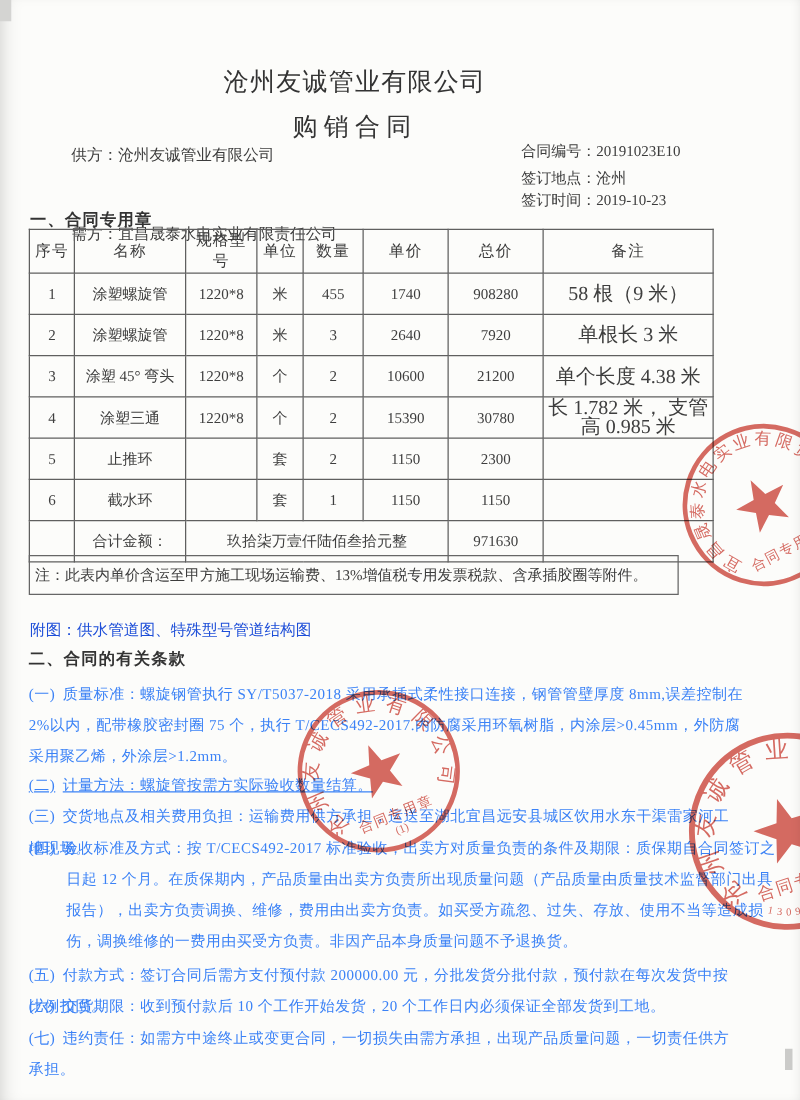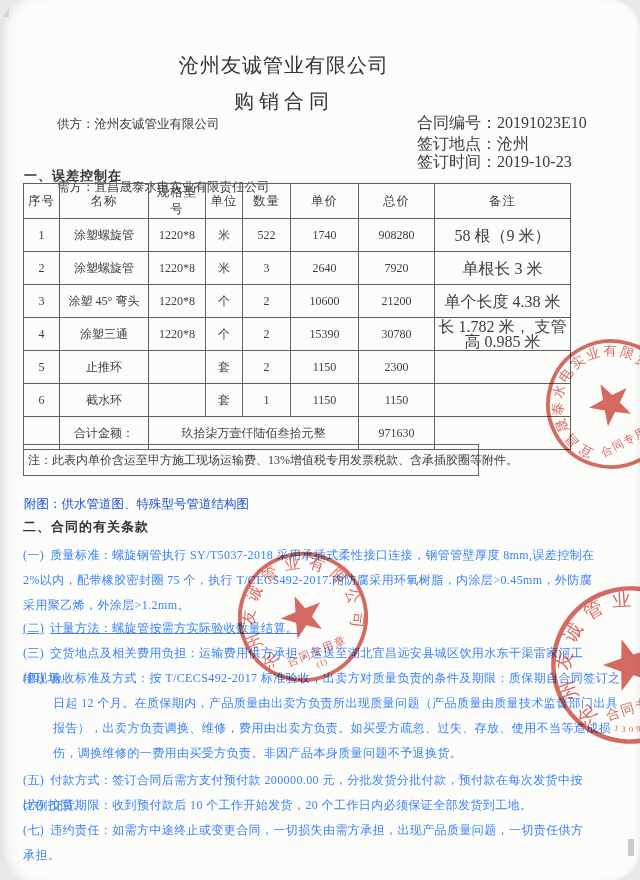--- a/index.html
+++ b/index.html
@@ -6,34 +6,33 @@
   body {
     width:640px; height:880px;
     font-family:"Liberation Serif","DejaVu Serif",serif;
     background:#e9e9e7;
   }
   .page {
     position:relative; width:640px; height:880px;
     background:#fcfcfa; overflow:hidden;
     box-shadow:inset 12px 0 18px -14px rgba(0,0,0,.25), inset -6px 0 10px -8px rgba(0,0,0,.12);
     color:#3d3d3d;
-    border-radius:30px;
   }
   
   .artifact-left { position:absolute; left:0; top:117; width:9px; height:17px; background:#d4d4d2; }
   .artifact-br { position:absolute; left:628px; top:839px; width:6px; height:17px; background:#cbcbc9; }
 
   .title-block { position:absolute; left:0; top:0; width:568px; text-align:center; }
   .company-title { position:absolute; top:52px; width:100%; font-size:20px; letter-spacing:1px; color:#333; }
   .doc-title { position:absolute; top:88px; width:100%; font-size:20px; letter-spacing:5px; color:#333; }
 
   .meta { position:absolute; font-size:12.5px; color:#3c3c3c; white-space:nowrap; }
   .supplier-line { left:57px; top:116px;text-align:right; }
   .buyer-line   { left:57px; top:150px;margin-top:29px; }
-  .mright { left:417px; font-size:16px; }
+  .mright { left:417px; font-size:12px; }
   .contract-no-line { top:113px; }
   .sign-place-line  { top:134px; }
   .sign-date-line   { top:152px; }
 
   .sec-heading { position:absolute; font-size:13px; font-weight:bold; color:#333; letter-spacing:1px; }
   .sec1-heading { left:24px; top:167px; }
   .sec2-heading { left:23px; top:518px; }
 
   table.main-table {
     position:absolute; left:23px; top:183px; width:547px;
@@ -43,21 +42,21 @@
   .main-table th, .main-table td {
     border:1px solid #5f5f5f; text-align:center; vertical-align:middle;
     padding:0 3px; font-weight:normal; overflow:hidden;
   }
   .main-table thead tr { height:31px;font-family:Liberation Mono, monospace; }
   .main-table tbody tr { height:33px; }
   .main-table th { font-size:12.5px; letter-spacing:1px; }
   .remark-cell { font-size:16px; line-height:15px; }
 
   .note-box {
-    position:absolute; left:23px; top:444px; width:456px; height:32px;
+    position:absolute; left:23px; top:444px; width:520px; height:32px;
     border:1px solid #666; box-sizing:border-box;
     font-size:12px; line-height:30px; padding-left:4px; white-space:nowrap; color:#3c3c3c;
   }
   .attachment-line { position:absolute; left:24px; top:496px; font-size:12.5px; color:#1d4ed8; }
 
   .clause {
     position:absolute; left:23px; width:572px;
     font-size:12px; line-height:25px; color:#3b82f6; letter-spacing:.4px;
     margin:0;
   }
@@ -93,21 +92,21 @@
     <div class="doc-title">购销合同</div>
   </div>
 
   <div class="meta supplier-line"><span>供方：</span><span>沧州友诚管业有限公司</span></div>
   <div class="meta buyer-line"><span>需方：</span><span>宜昌晟泰水电实业有限责任公司</span></div>
 
   <div class="meta mright contract-no-line"><span>合同编号：</span><span>20191023E10</span></div>
   <div class="meta mright sign-place-line"><span>签订地点：</span><span>沧州</span></div>
   <div class="meta mright sign-date-line"><span>签订时间：</span><span>2019-10-23</span></div>
 
-  <div class="sec-heading sec1-heading">一、误差控制在</div>
+  <div class="sec-heading sec1-heading">一、合同专用章</div>
 
   <table class="main-table">
     <colgroup>
       <col style="width:36px">
         <col style="width:89px">
         <col style="width:57px">
         <col style="width:37px">
       <col style="width:48px">
         <col style="width:68px">
         <col style="width:76px">
@@ -124,21 +123,21 @@
         <th>总价</th>
         <th>备注</th>
       </tr>
     </thead>
     <tbody>
       <tr>
         <td>1</td>
         <td>涂塑螺旋管</td>
         <td>1220*8</td>
         <td>米</td>
-        <td>522</td>
+        <td>455</td>
         <td>1740</td>
         <td>908280</td>
         <td class="remark-cell">58 根（9 米）</td>
       </tr>
       <tr>
         <td>2</td>
         <td>涂塑螺旋管</td>
         <td>1220*8</td>
         <td>米</td>
         <td>3</td>

